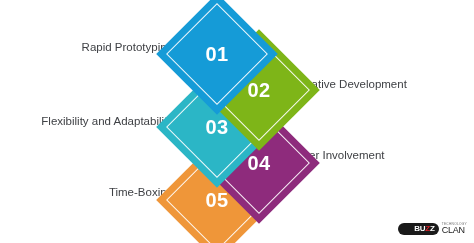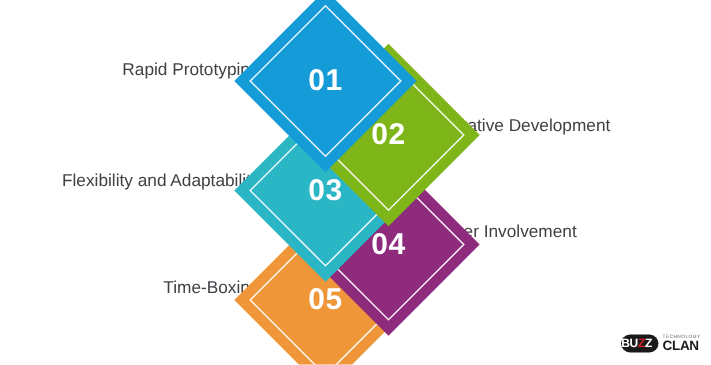--- a/index.html
+++ b/index.html
@@ -90,21 +90,21 @@
     display: flex;
     align-items: center;
     height: 16px;
   }
   #logo .badge {
     background: #1a1a1a;
     border-radius: 9px;
     color: #ffffff;
     font-size: 8px;
     font-weight: bold;
-    padding: 2px 4px 2px 0;
+    padding: 2px 4px 2px 16px;
     line-height: 1;
     letter-spacing: -0.2px;
     position: relative;
     display: flex;
     align-items: center;
     margin-left: 48px;
   }
   #logo .badge .bz-red {
     color: #d81f26;
   }
@@ -117,21 +117,21 @@
   }
   #logo .wordmark .tag {
     font-size: 3.2px;
     color: #6a6a6a;
     letter-spacing: 0.3px;
     margin-bottom: 0.5px;
     font-family: "Liberation Sans", sans-serif;
   }
   #logo .wordmark .clan {
     font-size: 9px;
-    font-weight: bold;
+    font-weight: normal;
     color: #1a1a1a;
     letter-spacing: -0.2px;
     font-family: "Liberation Sans", sans-serif;
   }
 </style>
 </head>
 <body>
 
 <div id="infographic" style="background: rgb(255, 255, 255);">
 

